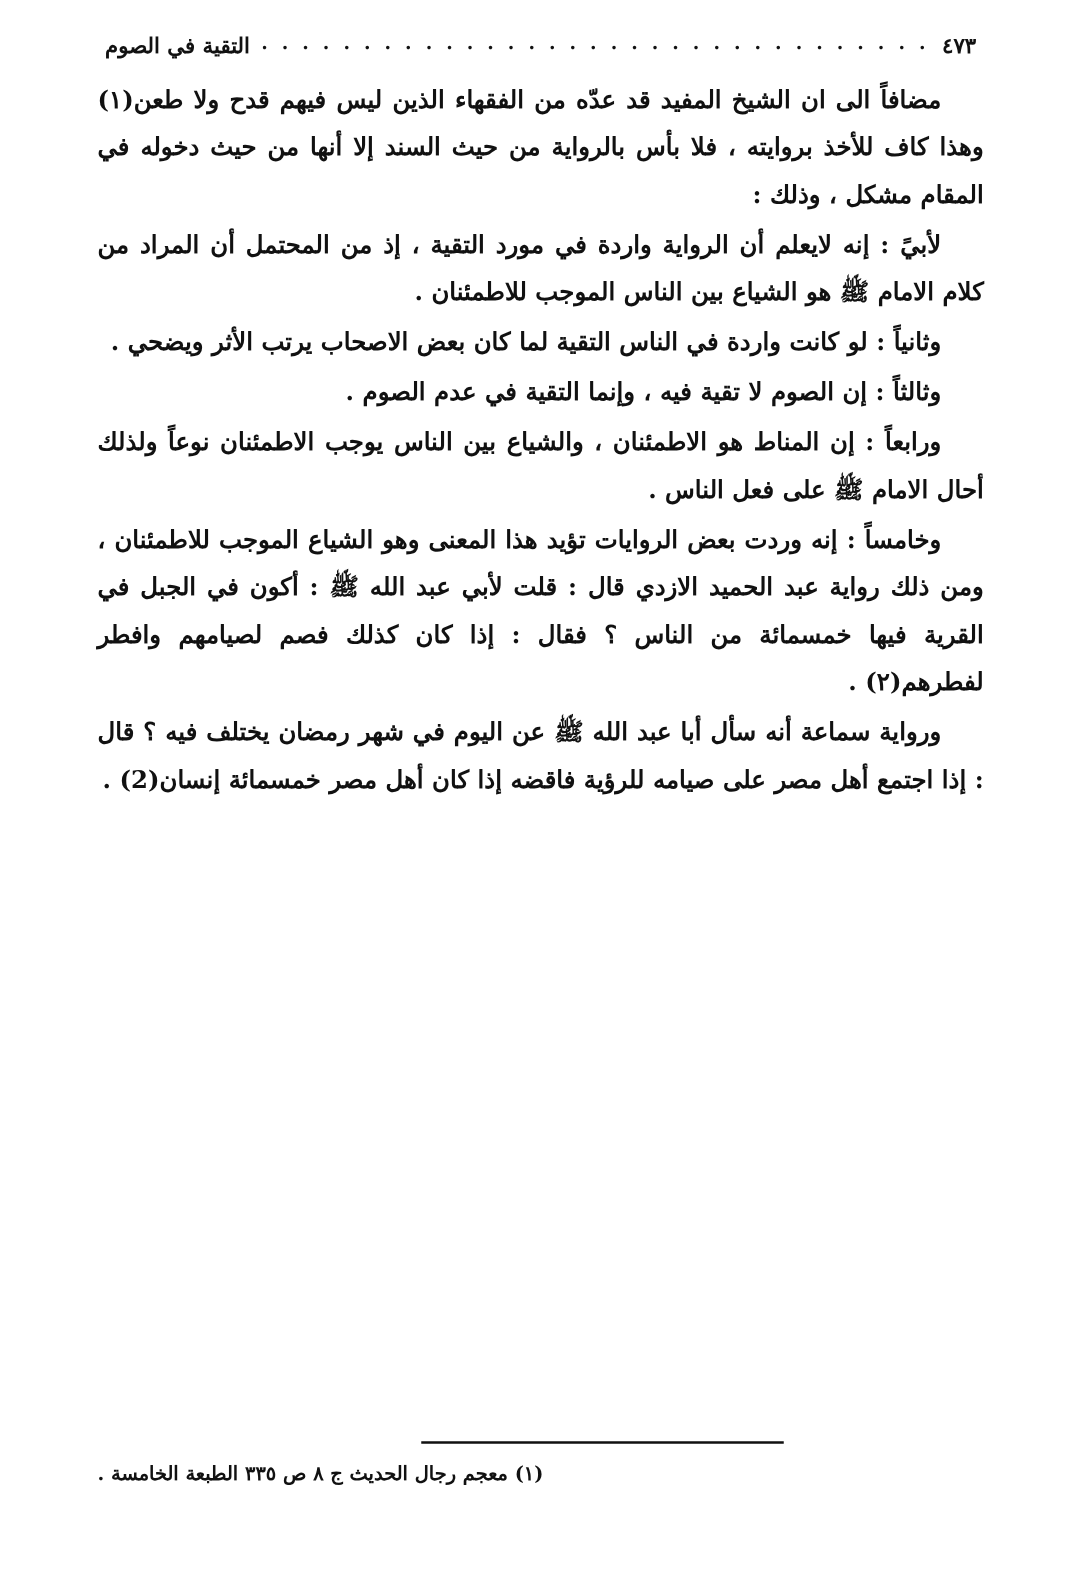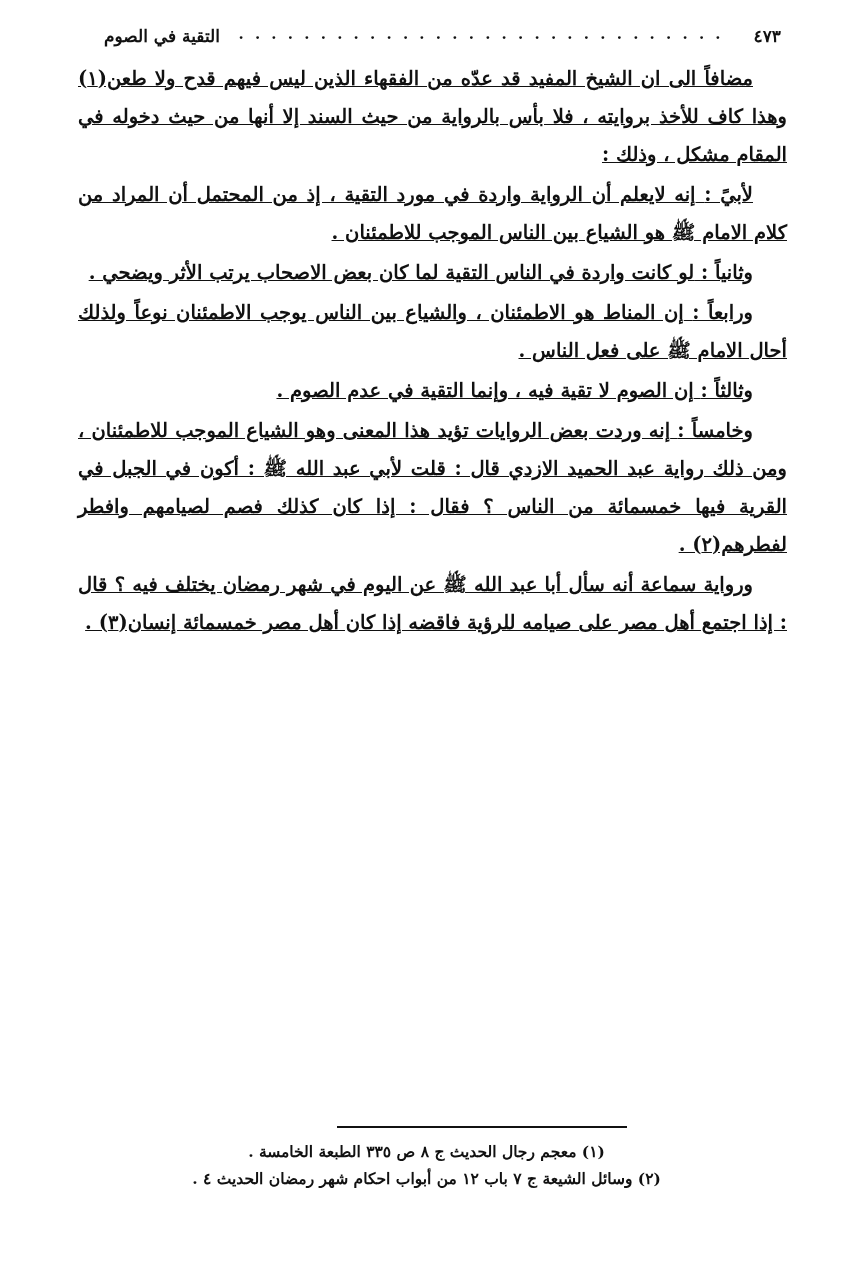--- a/index.html
+++ b/index.html
@@ -43,35 +43,33 @@
     color: #111;
     overflow: hidden;
     white-space: nowrap;
     text-align: center;
     position: relative;
     top: -3px;
   }
   .header .page-num,
   .header .book-title {
     white-space: nowrap;
-    margin-left: 20px;
   }
 
   
   .body-text {
     font-size: 19.5px;
     line-height: 1.95;
     text-align: justify;
     text-justify: inter-word;
     font-weight: 700;
   }
   .para {
     margin: 0 0 2px 0;
     text-indent: 34px;
-    text-decoration: underline;
   }
   .para .lead {
     font-weight: 700;
   }
 
   
   .footnotes {
     position: absolute;
     right: 78px;
     left: 78px;
@@ -81,21 +79,21 @@
   .fn-rule {
     width: 290px;
     height: 2px;
     background: #111;
     margin: 0 160px 10px auto;
   }
   .fn-list {
     font-size: 15.5px;
     line-height: 1.75;
     font-weight: 700;
-    text-align: center;
+    text-align: left;
     padding-right: 12px;
   }
   .fn-item {
     white-space: nowrap;
   }
 </style>
 </head>
 <body>
 
 <div class="page">
@@ -110,41 +108,37 @@
     <p class="para">مضافاً الى ان الشيخ المفيد قد عدّه من الفقهاء الذين ليس فيهم قدح ولا طعن(١) وهذا كاف للأخذ بروايته ، فلا بأس بالرواية من حيث السند إلا أنها من حيث دخوله في المقام مشكل ، وذلك :</p>
     <p class="para">
       <span class="lead">لأبيً :</span>
       <span>إنه لايعلم أن الرواية واردة في مورد التقية ، إذ من المحتمل أن المراد من كلام الامام ﷺ هو الشياع بين الناس الموجب للاطمئنان .</span>
     </p>
     <p class="para">
       <span class="lead">وثانياً :</span>
       <span>لو كانت واردة في الناس التقية لما كان بعض الاصحاب يرتب الأثر ويضحي .</span>
     </p>
     <p class="para">
+      <span class="lead">وثالثاً :</span>
+      <span>إن الصوم لا تقية فيه ، وإنما التقية في عدم الصوم .</span>
+    </p>
+    <p class="para">
       <span class="lead">ورابعاً :</span>
       <span>إن المناط هو الاطمئنان ، والشياع بين الناس يوجب الاطمئنان نوعاً ولذلك أحال الامام ﷺ على فعل الناس .</span>
-    </p>
-    <p class="para">
-      <span class="lead">وثالثاً :</span>
-      <span>إن الصوم لا تقية فيه ، وإنما التقية في عدم الصوم .</span>
     </p>
     <p class="para">
       <span class="lead">وخامساً :</span>
       <span>إنه وردت بعض الروايات تؤيد هذا المعنى وهو الشياع الموجب للاطمئنان ، ومن ذلك رواية عبد الحميد الازدي قال : قلت لأبي عبد الله ﷺ : أكون في الجبل في القرية فيها خمسمائة من الناس ؟ فقال : إذا كان كذلك فصم لصيامهم وافطر لفطرهم(٢) .</span>
     </p>
-    <p class="para">ورواية سماعة أنه سأل أبا عبد الله ﷺ عن اليوم في شهر رمضان يختلف فيه ؟ قال : إذا اجتمع أهل مصر على صيامه للرؤية فاقضه إذا كان أهل مصر خمسمائة إنسان(٣) .</p>
+    <p class="para">ورواية سماعة أنه سأل أبا عبد الله ﷺ عن اليوم في شهر رمضان يختلف فيه ؟ قال : إذا اجتمع أهل مصر على صيامه للرؤية فاقضه إذا كان أهل مصر خمسمائة إنسان(2) .</p>
   </div>
 
   <div class="footnotes">
     <div class="fn-rule"></div>
     <div class="fn-list">
       <div class="fn-item">
         <span>(١)</span>
         <span>معجم رجال الحديث ج ٨ ص ٣٣٥ الطبعة الخامسة .</span>
       </div>
-      <div class="fn-item">
-        <span>(٢)</span>
-        <span>وسائل الشيعة ج ٧ باب ١٢ من أبواب احكام شهر رمضان الحديث ٤ .</span>
-      </div>
     </div>
   </div>
 
 </div>
 
 </body></html>

